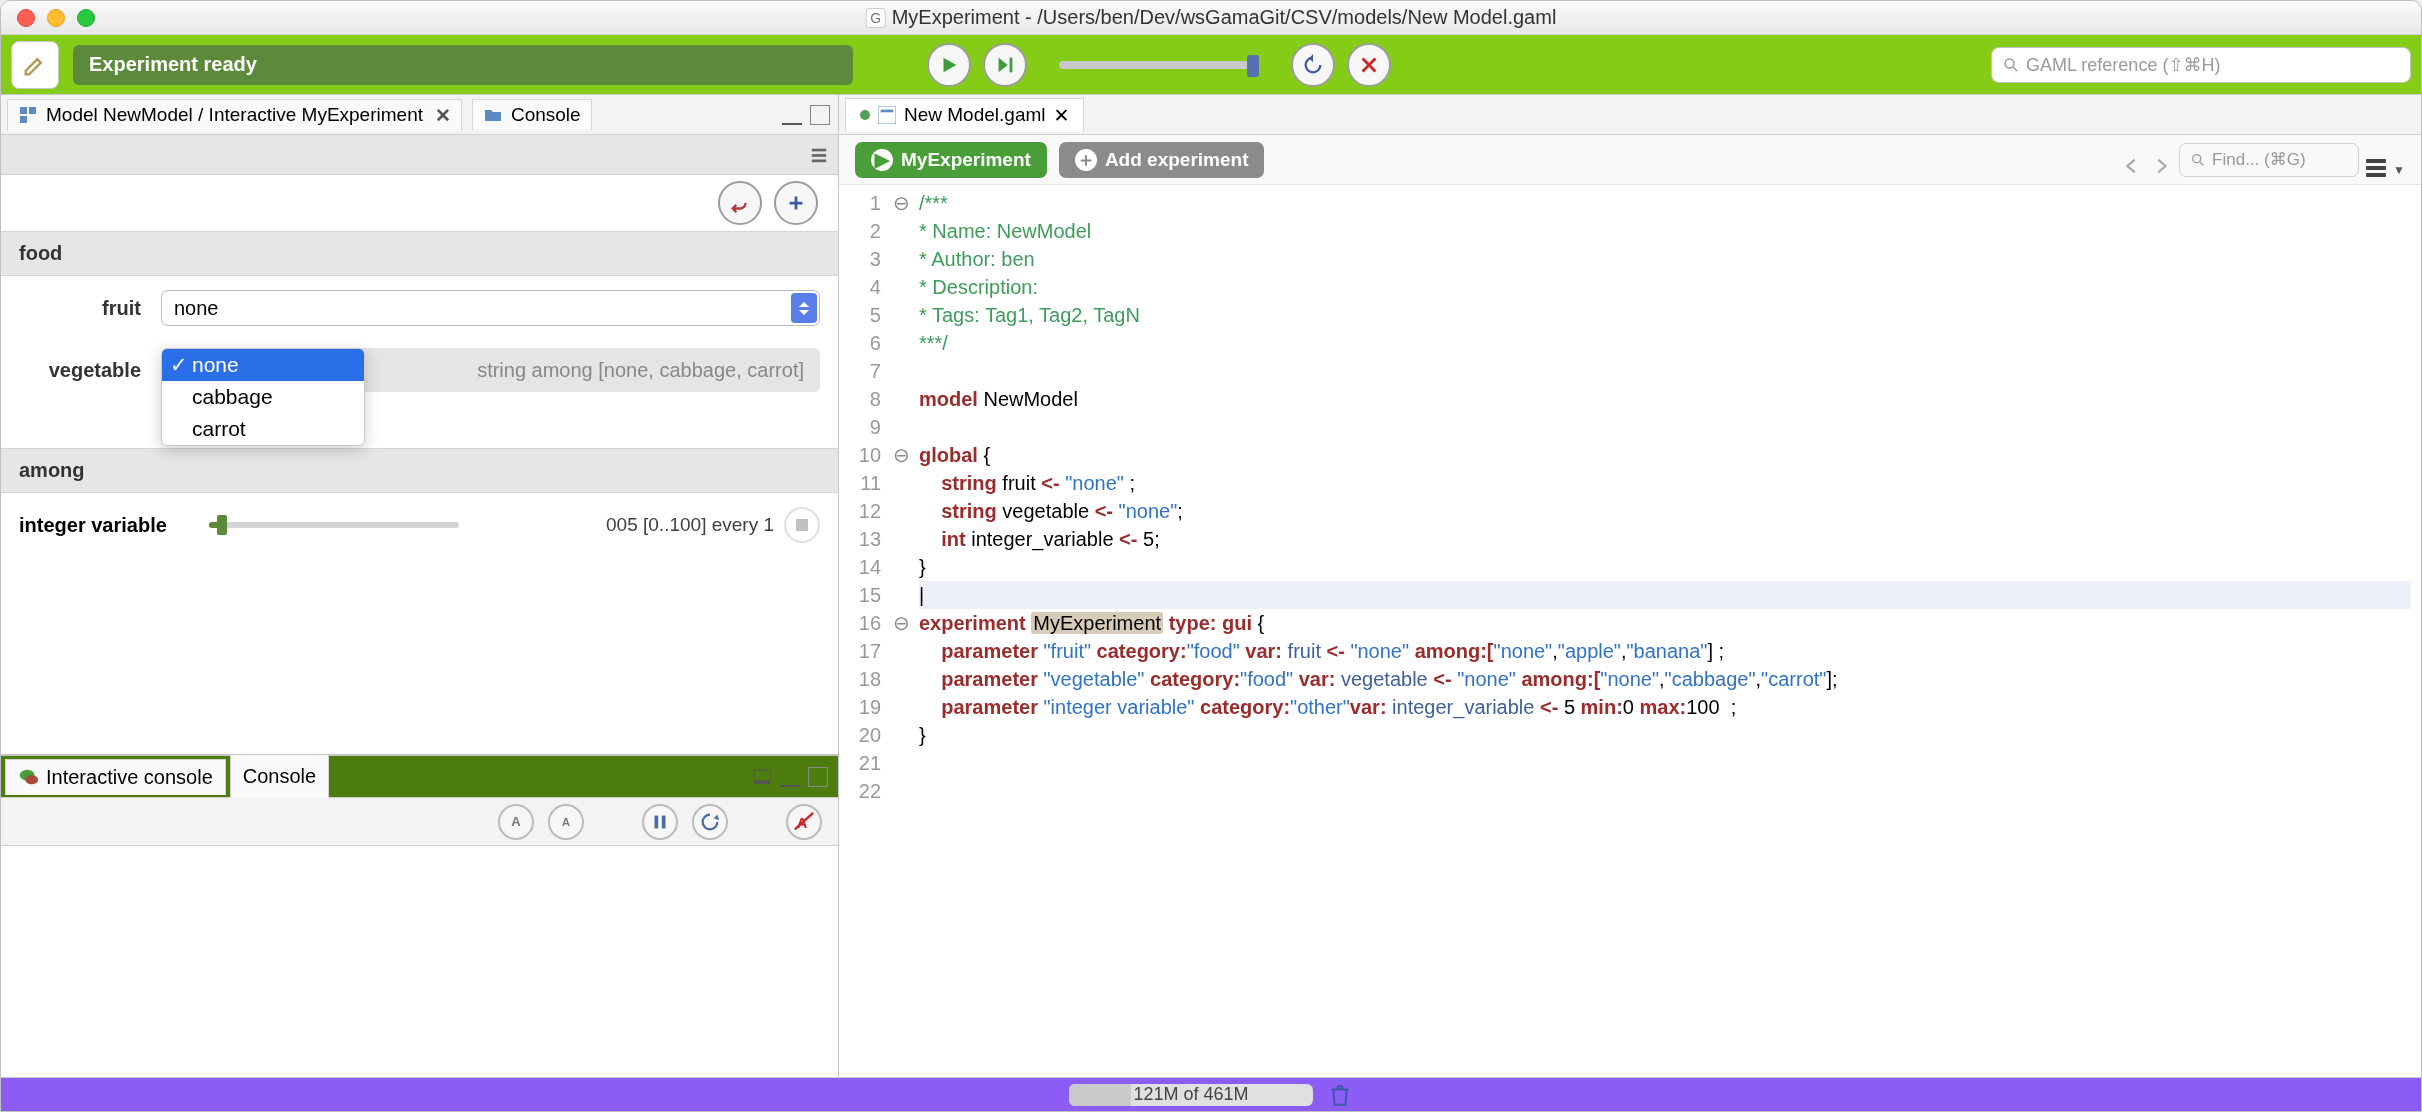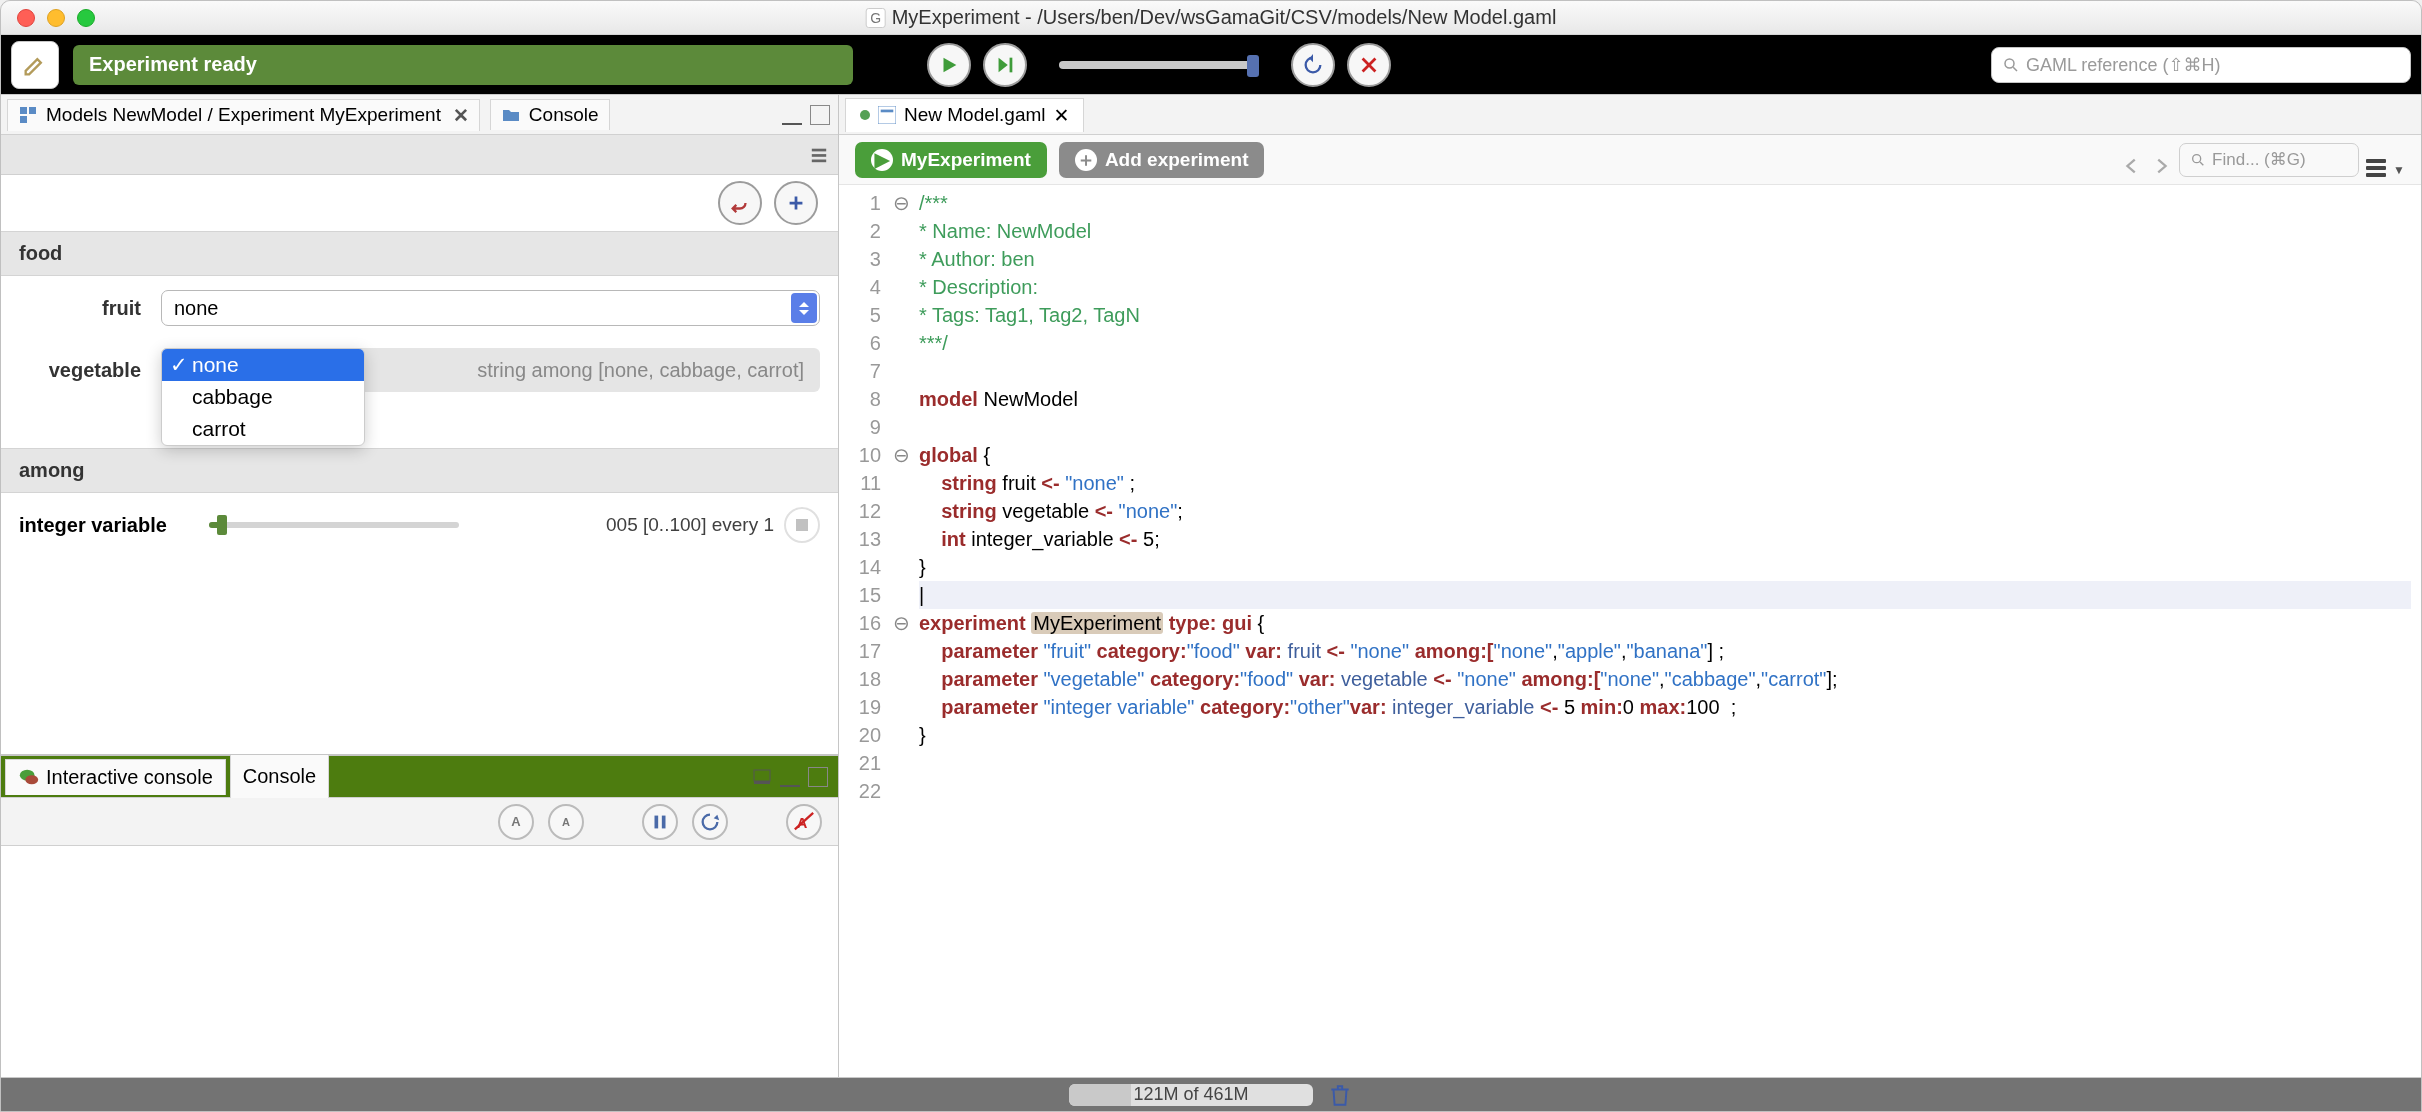--- a/index.html
+++ b/index.html
@@ -9,21 +9,21 @@
 
 .titlebar { height: 34px; background: linear-gradient(#fafafa,#e8e8e8); border-bottom: 1px solid #d4d4d4; display: flex; align-items: center; position: relative; border-radius: 10px 10px 0 0; }
 .traffic { display: flex; gap: 12px; padding-left: 16px; }
 .dot { width: 18px; height: 18px; border-radius: 50%; }
 .dot.red { background: #ff5f56; border: 1px solid #e0443e; }
 .dot.yellow { background: #ffbd2e; border: 1px solid #dea123; }
 .dot.green { background: #27c93f; border: 1px solid #1aab29; }
 .title { position: absolute; left: 50%; transform: translateX(-50%); font-size: 20px; color: #333; display: flex; align-items: center; gap: 6px; }
 .title .appicon { width: 20px; height: 20px; background: #fff; border: 1px solid #ccc; border-radius: 3px; display: inline-flex; align-items: center; justify-content: center; font-size: 14px; color: #777;}
 
-.toolbar { height: 60px; background: #000000; border-bottom: 1px solid #c9c9c9; display: flex; align-items: center; padding: 0 10px; gap: 14px; }
+.toolbar { height: 60px; background: #84cc16; border-bottom: 1px solid #c9c9c9; display: flex; align-items: center; padding: 0 10px; gap: 14px; }
 .toolbar .editbtn { width: 48px; height: 48px; border: 1px solid #c7c7c7; border-radius: 8px; background: #fff; display:flex; align-items:center; justify-content:center; }
 .toolbar .editbtn svg { width: 28px; height: 28px; }
 
 .statusgreen { flex: 0 0 780px; height: 40px; background: #5c8a3a; border-radius: 6px; color: #fff; display: flex; align-items: center; padding-left: 16px; font-size: 20px; font-weight: 600; }
 
 .play-controls { display: flex; align-items: center; gap: 12px; margin-left: 60px; }
 .circbtn { width: 44px; height: 44px; border-radius: 50%; border: 2px solid #9c9c9c; background: #f7f7f7; display:flex; align-items:center; justify-content:center; }
 .circbtn svg { width: 22px; height: 22px; }
 .prog-slider { width: 200px; height: 8px; background: #c8c8c8; border-radius: 4px; position: relative; margin: 0 20px; }
 .prog-slider .thumb { position: absolute; right: 0; top: -6px; width: 12px; height: 22px; background: #5671b1; border-radius: 3px; }
@@ -102,21 +102,21 @@
 .gutter { width: 54px; text-align:right; padding:4px 8px 4px 4px; color:#999; background:#fff; border-right: 4px solid #fff; white-space:pre;}
 .foldcol { width: 16px; padding-top:4px; color:#888; white-space:pre;}
 .code { flex:1; padding:4px 10px; white-space:pre;}
 .code .c-comment { color:#3e9c5b;}
 .code .c-kw { color:#9a2c2c; font-weight:600;}
 .code .c-name { color:#3f5f9c;}
 .code .c-str { color:#3072c5;}
 .code .c-box { background:#d9cbb9; border-radius:3px; padding:0 2px;}
 .code .c-line-hl { background:#eef0f8; display:inline-block; width:100%;}
 
-.statusbar { height: 34px; background:#737373; border-top:1px solid #c8c8c8; display:flex; align-items:center; justify-content:center; gap:14px;}
+.statusbar { height: 34px; background:#8b5cf6; border-top:1px solid #c8c8c8; display:flex; align-items:center; justify-content:center; gap:14px;}
 .statusbar .memtrack { width: 244px; height: 22px; background:#e0e0e0; border-radius:6px; position:relative; display:flex; align-items:center; justify-content:center; font-size:18px; color:#444;}
 .statusbar .memtrack .fill { position:absolute; left:0; top:0; bottom:0; width:62px; background:#c9c9c9; border-radius:6px 0 0 6px;}
 .statusbar .memtrack span { position:relative; z-index:1;}
 .statusbar .trash { width:26px; height:26px; }
 
 svg { display: block; }
 .arrow-nav svg { width: 22px; height: 22px; stroke:#aaa; fill:none; stroke-width:2.5;}
 .opt-icon { display:flex; flex-direction:column; gap:3px;}
 .opt-icon div { width:20px; height:4px; background:#444; border-radius:1px;}
 </style>
@@ -189,21 +189,21 @@
     <div class="leftpanel">
       <div class="tabheader">
         <div class="tab">
           <span class="tabicon">
             <svg viewBox="0 0 20 20">
                 <rect x="2" y="2" width="7" height="7" fill="#5a8bc5"></rect>
                 <rect x="11" y="2" width="7" height="7" fill="#5a8bc5"></rect>
                 <rect x="2" y="11" width="7" height="7" fill="#5a8bc5"></rect>
               </svg>
           </span>
-          <span>Models NewModel / Experiment MyExperiment</span>
+          <span>Model NewModel / Interactive MyExperiment</span>
           <span class="closex">✕</span>
         </div>
         <div class="tab" style="margin-left:10px;">
           <span class="tabicon">
             <svg viewBox="0 0 20 20">
                 <path d="M2 5h6l2 2h8v9H2z" fill="#5a8bc5"></path>
               </svg>
           </span>
           <span>Console</span>
         </div>

